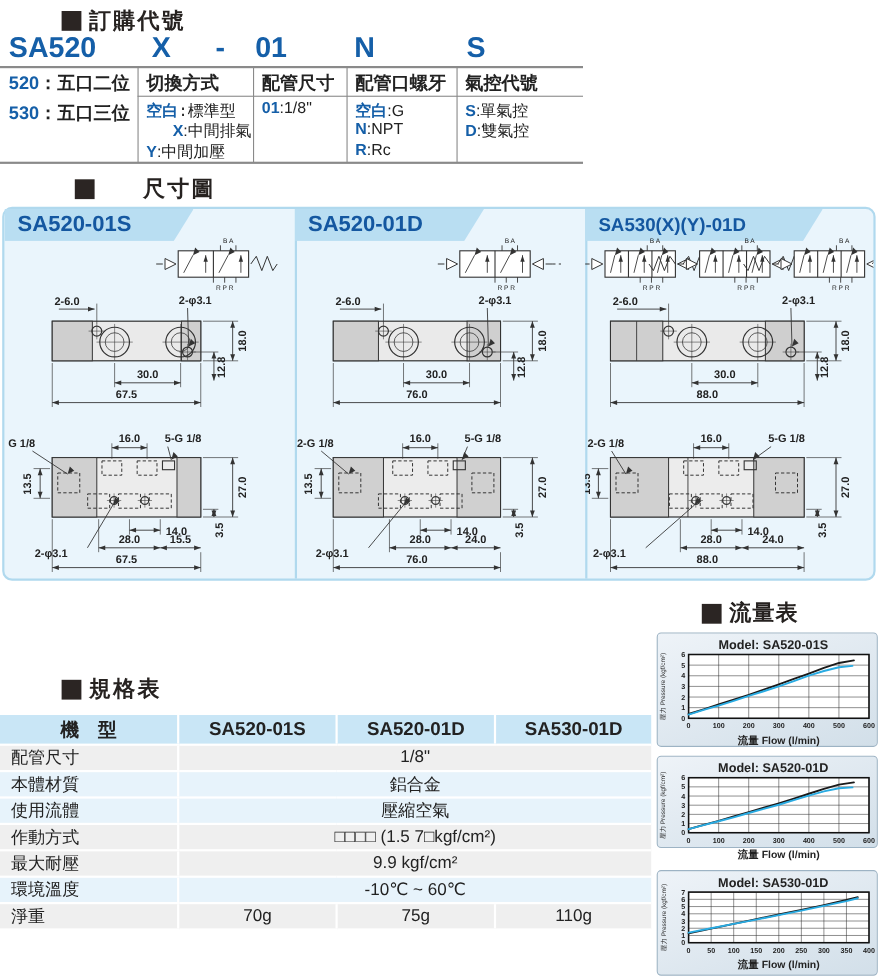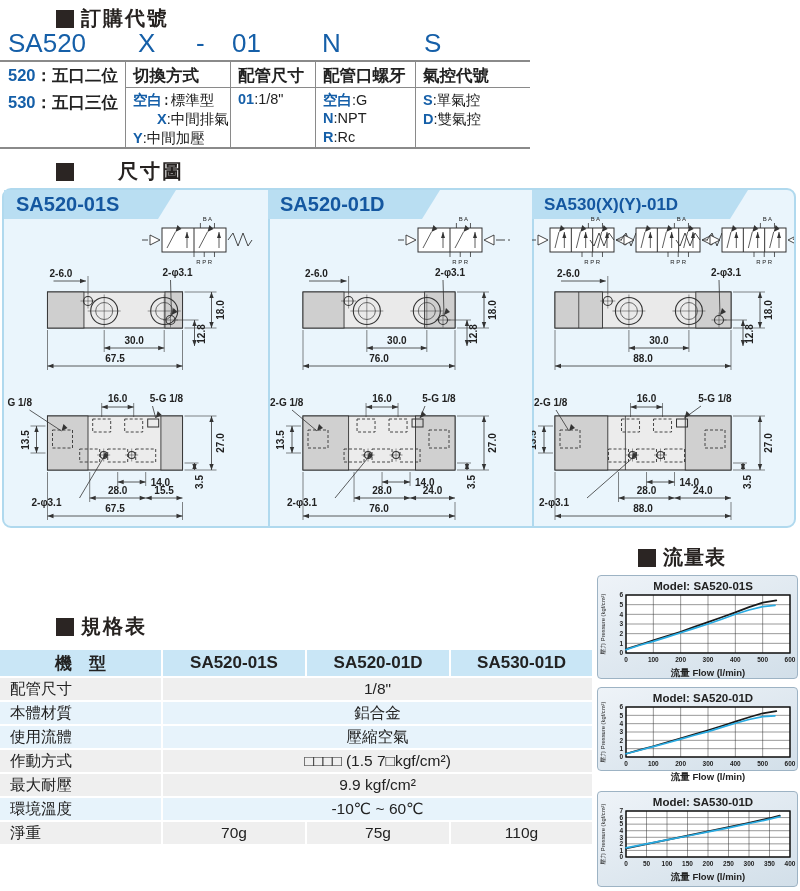--- a/index.html
+++ b/index.html
@@ -5,21 +5,21 @@
   html,body{margin:0;padding:0;}
   body{
     width:800px;height:891px;position:relative;background:#ffffff;
     font-family:"Liberation Sans","DejaVu Sans",sans-serif;overflow:hidden;color:#222;
   }
   .abs{position:absolute;}
   .sec-title{position:absolute;display:flex;align-items:center;gap:7px;
     font-size:20px;font-weight:bold;color:#262220;letter-spacing:2px;padding-left:48px;}
   .sq{width:18px;height:18px;background:#2b2523;display:inline-block;flex:0 0 auto;}
   
-  #code-row span{position:absolute;font-size:26px;font-weight:normal;color:#155fa8;}
+  #code-row span{position:absolute;font-size:26px;font-weight:bold;color:#155fa8;}
   #order-table{position:absolute;left:0;top:60px;width:530px;height:98px;}
   #order-table .hline,#order-table .vline{position:absolute;background:#8a8a8a;}
   .ocol-header{position:absolute;font-size:16.5px;font-weight:bold;color:#222;white-space:nowrap;}
   .oitem{position:absolute;font-size:14.5px;color:#222;white-space:nowrap;}
   .oitem .cb{color:#155fa8;font-weight:bold;}
   .oitem.big{font-size:16.5px;font-weight:bold;}
   
   #dim-box{position:absolute;left:2px;top:188px;width:794px;height:340px;
     background:#eaf5fc;border:2px solid #b0d9ee;border-radius:9px;box-sizing:border-box;}
   .panel{position:absolute;top:0;height:100%;}
@@ -78,21 +78,21 @@
       <div class="oitem" style="left: 238px; top: 31px;"><span class="cb">01</span>:1/8"</div>
       <div class="ocol-header" style="left: 323px; top: 5px;">配管口螺牙</div>
       <div class="oitem" style="left: 323px; top: 31px;"><span class="cb">空白</span>:G</div>
       <div class="oitem" style="left: 323px; top: 50px;"><span class="cb">N</span>:NPT</div>
       <div class="oitem" style="left: 323px; top: 69px;"><span class="cb">R</span>:Rc</div>
       <div class="ocol-header" style="left: 423px; top: 5px;">氣控代號</div>
       <div class="oitem" style="left: 423px; top: 31px;"><span class="cb">S</span>:單氣控</div>
       <div class="oitem" style="left: 423px; top: 50px;"><span class="cb">D</span>:雙氣控</div>
     </div>
 
-  <div class="sec-title" style="left:8px;top:158px;gap:44px;">
+  <div class="sec-title" style="left:20px;top:158px;gap:44px;">
     <span class="sq"></span>
     <span>尺寸圖</span>
   </div>
   <div id="dim-box">
       <div class="pdiv" style="left: 264px;"></div>
       <div class="pdiv" style="left: 528px;"></div>
       <div class="panel" style="left: 0px; width: 264px;">
         <div class="tab" style="width: 172px; font-size: 20px;">
           <span>SA520-01S</span>
         </div>

